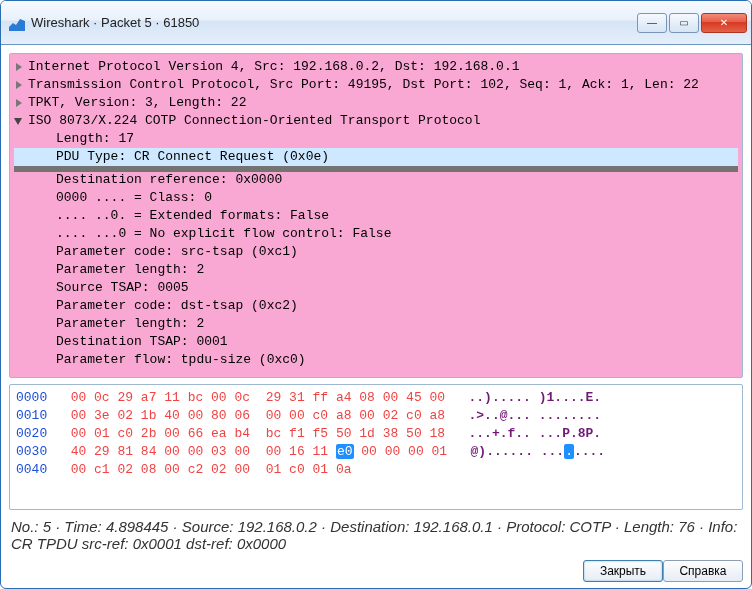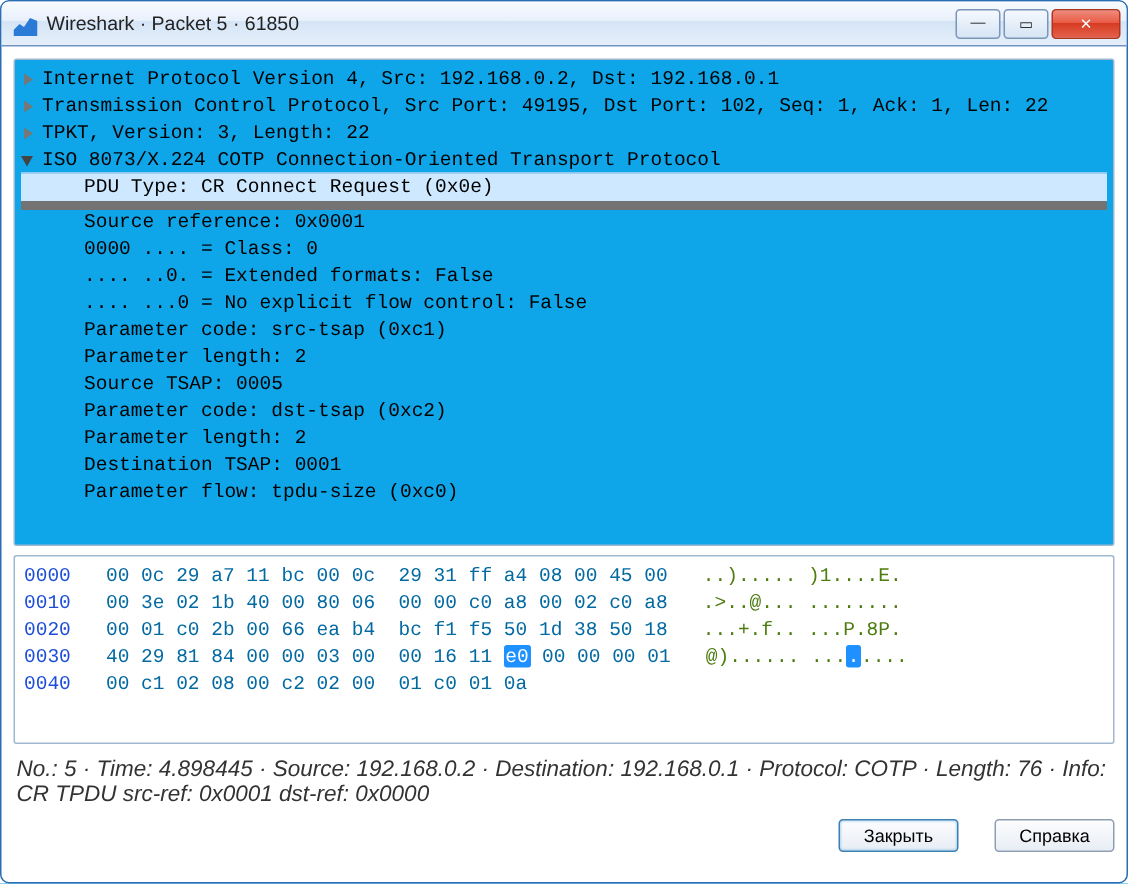--- a/index.html
+++ b/index.html
@@ -7,21 +7,21 @@
     font-family: "Segoe UI", Tahoma, sans-serif;
     font-size: 12px;
     background: #fff;
     width: 752px;
     height: 589px;
     overflow: hidden;
     border: 1px solid #2a6db3;
     border-radius: 6px;
   }
   .titlebar {
-    height: 30px;
+    height: 44px;
     background: linear-gradient(to bottom, #f8fbff 0%, #e8f0fb 45%, #d5e4f6 46%, #e5effa 100%);
     border-bottom: 1px solid #6f93c1;
     display: flex;
     align-items: center;
     padding: 0 4px 0 8px;
   }
   .titlebar .app-icon {
     width: 16px; height: 16px; margin-right: 6px;
     display: inline-block;
   }
@@ -51,21 +51,21 @@
   .tree-pane {
     border: 1px solid #9fb7cf;
     border-radius: 2px;
     height: 325px;
     overflow-y: scroll;
     font-family: Consolas, "Courier New", monospace;
     font-size: 13px;
     line-height: 18px;
     padding: 4px 4px 4px 4px;
     position: relative;
-    background:#0ea5e9;
+    background:#f9a8d4;
   }
   .tree-row {
     white-space: pre;
     padding-left: 14px;
     position: relative;
   }
   .tree-row.top::before, .tree-row.expanded::before {
     content: "";
     position: absolute;
     left: 0; top: 4px;
@@ -97,34 +97,34 @@
     font-family: Consolas, "Courier New", monospace;
     font-size: 13px;
     line-height: 18px;
     padding: 4px 6px;
     height: 126px;
     overflow:hidden;
     background:#fff;
   }
   .hex-row { white-space: pre; }
   .hex-offset { color: #1d4ed8; }
-  .hex-bytes { color: #0369a1; text-align: center; }
-  .hex-ascii { color: #4d7c0f; }
+  .hex-bytes { color: #ef4444; text-align: center; }
+  .hex-ascii { color: #701a75; font-weight: bold; }
   .hex-hl { background: #1e90ff; color: #fff; border-radius:2px; padding:0 1px; }
   .status-line {
     font-style: italic;
     color: #333;
     font-size: 15px;
     margin-top: 6px;
     padding: 2px 2px;
   }
   .button-row {
     display:flex;
     justify-content:flex-end;
-    gap: 24px;
+    gap: 0;
     margin-top: 6px;
     text-align: right;
   }
   .dlg-btn {
     min-width: 80px;
     height: 22px;
     border: 1px solid #8d9eb3;
     border-radius: 3px;
     background: linear-gradient(to bottom, #fdfdfe, #e7edf5);
     font-size: 12px;
@@ -157,22 +157,23 @@
   </div>
 </div>
 
 <div class="content">
 
   <div class="tree-pane">
     <div class="tree-row top">Internet Protocol Version 4, Src: 192.168.0.2, Dst: 192.168.0.1</div>
     <div class="tree-row top">Transmission Control Protocol, Src Port: 49195, Dst Port: 102, Seq: 1, Ack: 1, Len: 22</div>
     <div class="tree-row top">TPKT, Version: 3, Length: 22</div>
     <div class="tree-row expanded">ISO 8073/X.224 COTP Connection-Oriented Transport Protocol</div>
+    <div class="tree-row child">Length: 17</div>
     <div class="tree-row child selected">PDU Type: CR Connect Request (0x0e)</div>
-    <div class="tree-row child">Source reference: 0x0001</div>
+    <div class="tree-row child">Destination reference: 0x0000</div>
     <div class="tree-row child">0000 .... = Class: 0</div>
     <div class="tree-row child">.... ..0. = Extended formats: False</div>
     <div class="tree-row child">.... ...0 = No explicit flow control: False</div>
     <div class="tree-row child">Parameter code: src-tsap (0xc1)</div>
     <div class="tree-row child">Parameter length: 2</div>
     <div class="tree-row child">Source TSAP: 0005</div>
     <div class="tree-row child">Parameter code: dst-tsap (0xc2)</div>
     <div class="tree-row child">Parameter length: 2</div>
     <div class="tree-row child">Destination TSAP: 0001</div>
     <div class="tree-row child">Parameter flow: tpdu-size (0xc0)</div>

